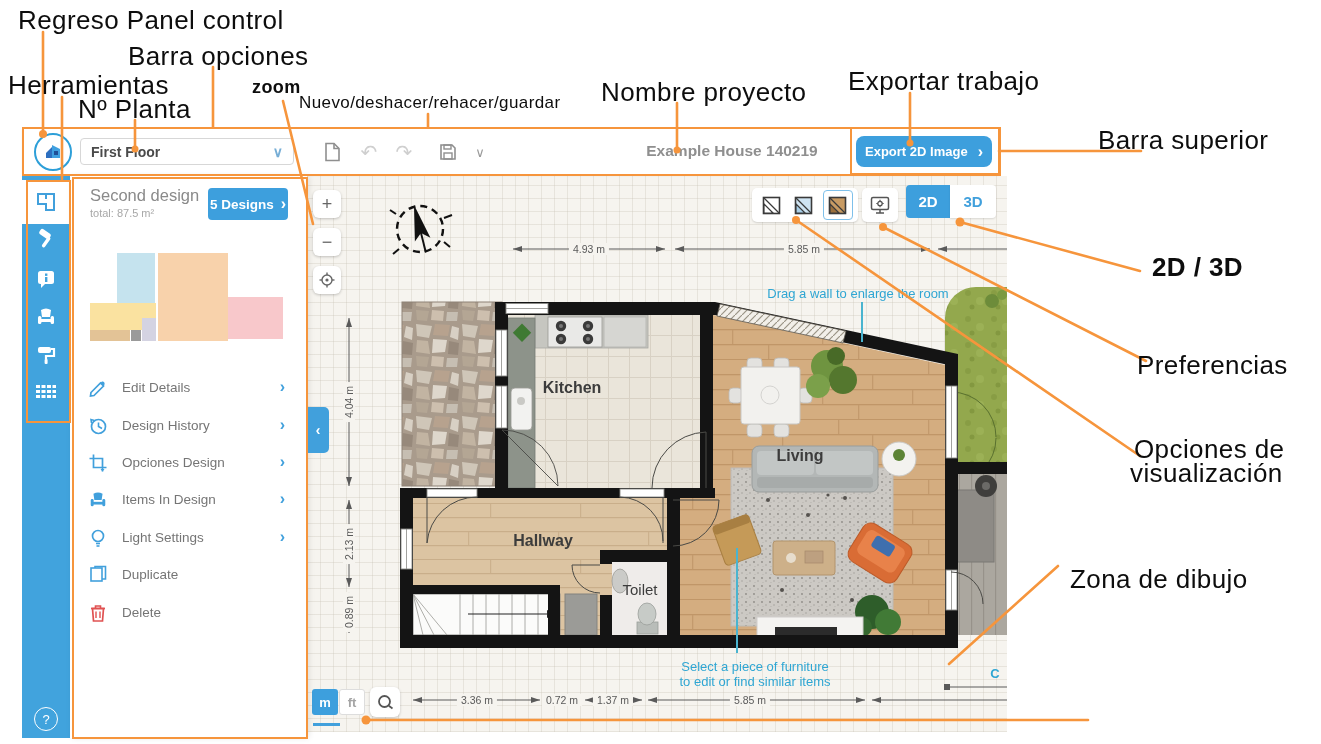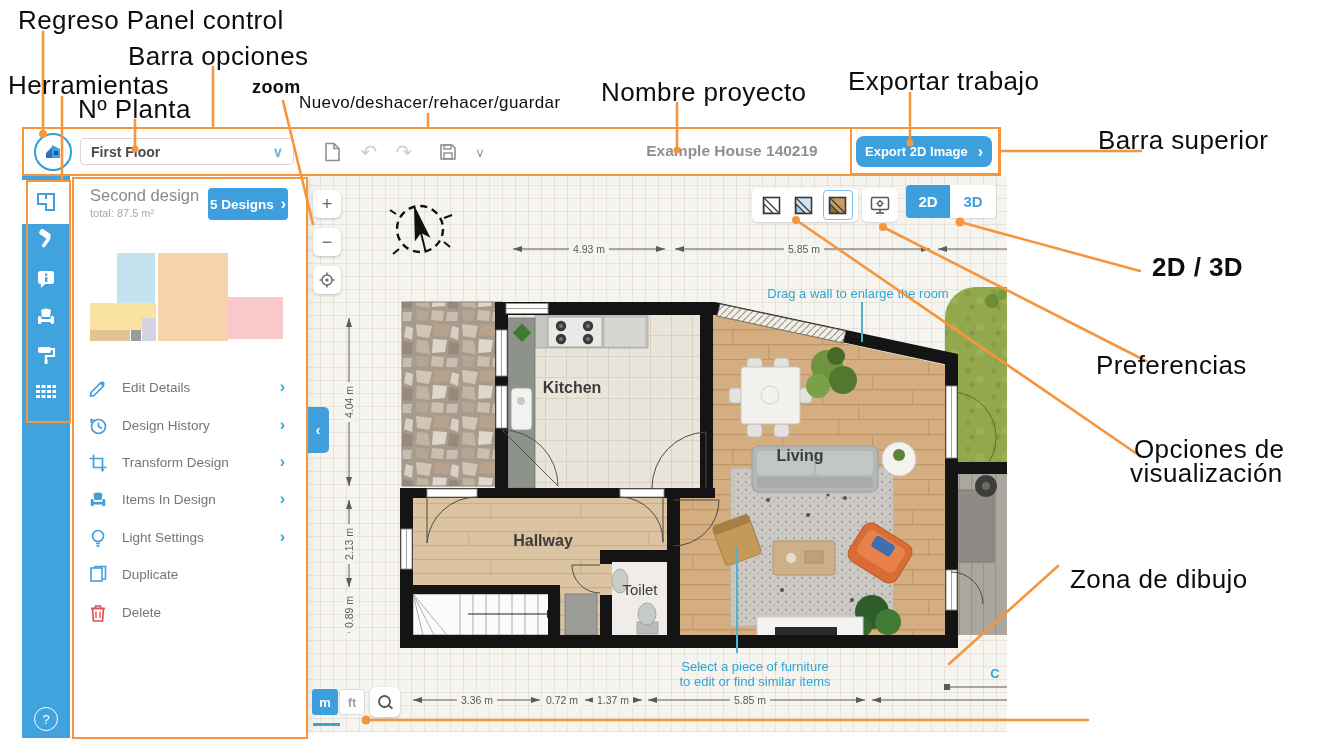--- a/index.html
+++ b/index.html
@@ -592,21 +592,21 @@
         </svg>
       <span class="ml">Design History</span>
       <span class="mc">›</span>
     </div>
     <div class="menu-row" style="top:274px">
       <svg class="mi" viewBox="0 0 20 20">
           <path d="M5.5,1.5 V14.5 H18.5" fill="none" stroke="#41a0dc" stroke-width="1.7"></path>
           <path d="M1.5,5.5 H14.5 V18.5" fill="none" stroke="#41a0dc" stroke-width="1.7"></path>
           <polygon points="14.5,18.5 12.5,16 16.5,16" fill="#41a0dc"></polygon>
         </svg>
-      <span class="ml">Transform Design</span>
+      <span class="ml">Opciones Design</span>
       <span class="mc">›</span>
     </div>
     <div class="menu-row" style="top:311px">
       <svg class="mi" viewBox="0 0 22 22">
           <path d="M6,4 Q11,1.5 16,4 L15,11 H7 Z" fill="#41a0dc"></path>
           <rect x="3" y="10" width="3.2" height="8" rx="1.5" fill="#41a0dc"></rect>
           <rect x="15.8" y="10" width="3.2" height="8" rx="1.5" fill="#41a0dc"></rect>
           <rect x="5.5" y="13" width="11" height="3" fill="#41a0dc"></rect>
         </svg>
       <span class="ml">Items In Design</span>
@@ -681,18 +681,18 @@
   <span class="ann" style="left:18px;top:5px">Regreso Panel control</span>
   <span class="ann" style="left:8px;top:70px">Herramientas</span>
   <span class="ann" style="left:78px;top:94px">Nº Planta</span>
   <span class="ann" style="left:128px;top:41px">Barra opciones</span>
   <span class="ann bold" style="left:252px;top:77px;font-size:18px">zoom</span>
   <span class="ann small" style="left:299px;top:93px">Nuevo/deshacer/rehacer/guardar</span>
   <span class="ann" style="left:601px;top:77px">Nombre proyecto</span>
   <span class="ann" style="left:848px;top:66px">Exportar trabajo</span>
   <span class="ann" style="left:1098px;top:125px">Barra superior</span>
   <span class="ann bold" style="left:1152px;top:252px;font-size:26px">2D / 3D</span>
-  <span class="ann" style="left:1096px;top:350px">Preferencias</span>
+  <span class="ann" style="left:1137px;top:350px">Preferencias</span>
   <span class="ann" style="left:1134px;top:434px">Opciones de</span>
   <span class="ann" style="left:1130px;top:458px">visualización</span>
   <span class="ann" style="left:1070px;top:564px">Zona de dibujo</span>
 
 </div>
 
 </body></html>

